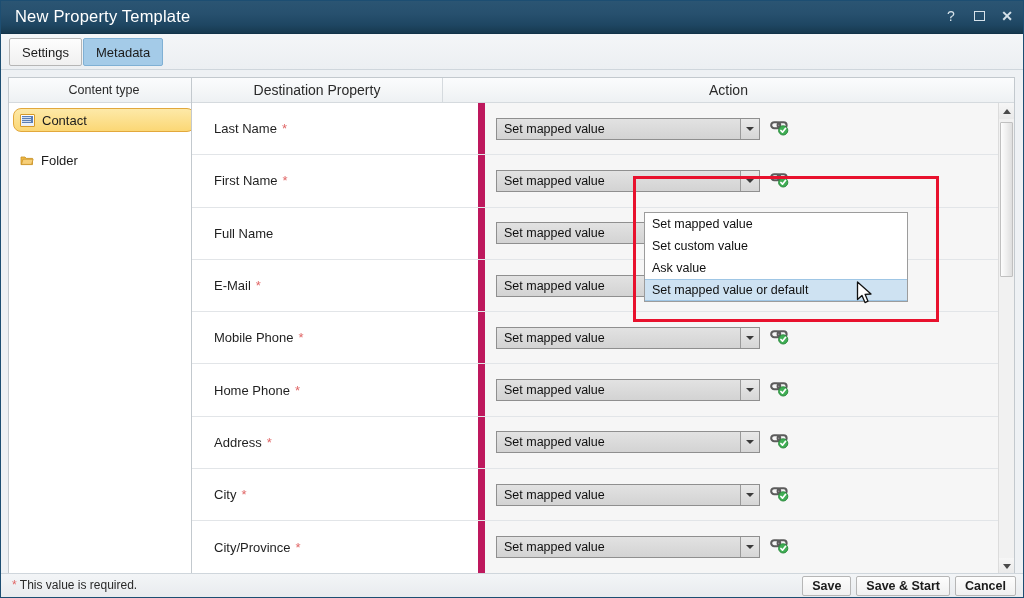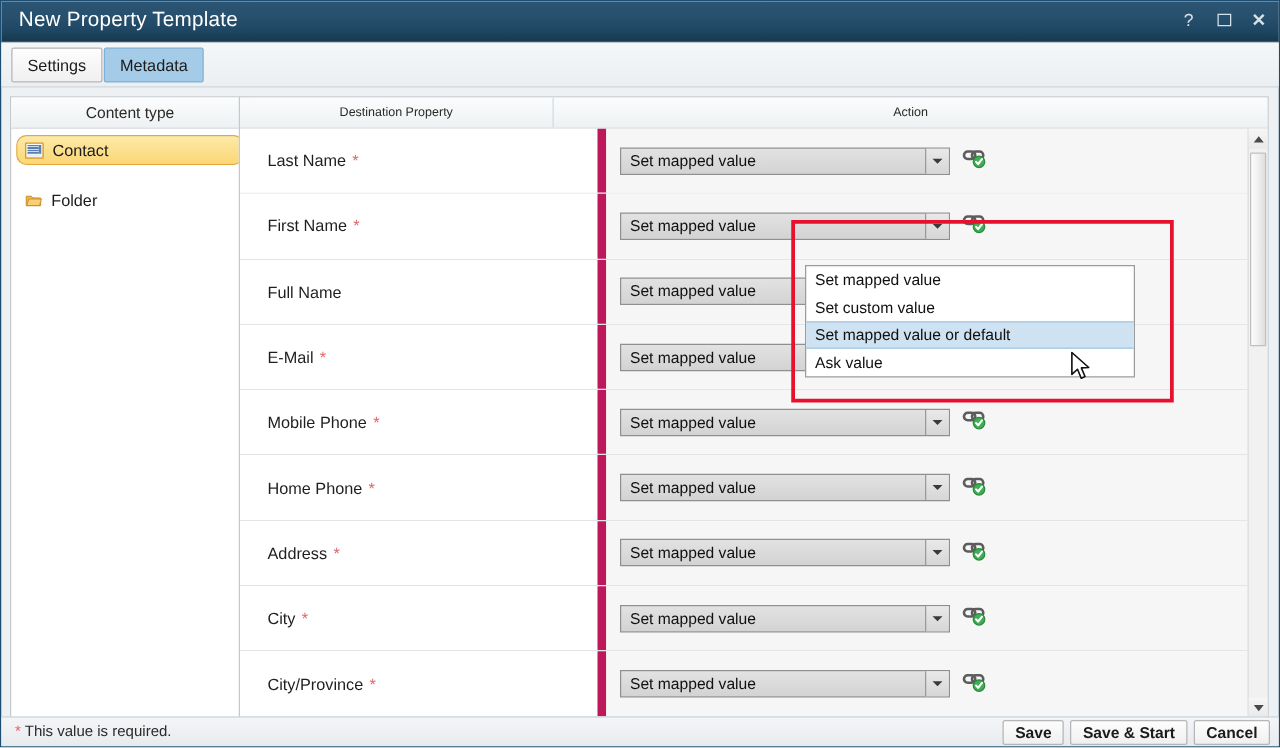--- a/index.html
+++ b/index.html
@@ -141,21 +141,21 @@
   }
   .grid-header {
     position: absolute; left:0; top:0;
     width: 822px; height: 25px;
     background: linear-gradient(to bottom,#fbfcfd,#eef1f3);
     border-bottom: 1px solid #d5dade;
     display: flex;
   }
   .gh-cell {
     display: flex; align-items: center; justify-content: center;
-    font-size: 10px; color: #2a2a2a;
+    font-size: 14px; color: #2a2a2a;
     height: 100%;
   }
   .gh-cell.c1 { width: 251px; border-right: 1px solid #d5dade; }
   .gh-cell.c2 { width: 571px; }
 
   .grid-body {
     position: absolute; left: 0; top: 25px;
     width: 806px; height: 471px;
   }
   .grid-row {
@@ -531,22 +531,22 @@
                 <circle cx="15.2" cy="12.4" r="4.6" fill="#3fae54" stroke="#2c8a3e" stroke-width="1"></circle>
                 <path d="M12.9 12.5 L14.5 14.2 L17.6 10.3" stroke="#ffffff" stroke-width="1.7" fill="none" stroke-linecap="round" stroke-linejoin="round"></path>
               </svg></span>
           </div>
         </div>
       </div>
 
     <div class="dropdown-pop" id="dropdown-pop">
         <div class="dd-item">Set mapped value</div>
         <div class="dd-item">Set custom value</div>
+        <div class="dd-item">Ask value</div>
         <div class="dd-item hl">Set mapped value or default</div>
-        <div class="dd-item">Ask value</div>
       </div>
 
     <div class="redbox"></div>
 
     <div class="cursor">
       <svg width="18" height="25" viewBox="0 0 18 25">
         <path d="M1.5 1 L1.5 18.5 L6 14.4 L9 21.6 L12 20.2 L9.1 13.3 L15 13 Z" fill="#ffffff" stroke="#111111" stroke-width="1.3" stroke-linejoin="round"></path>
       </svg>
     </div>
 

